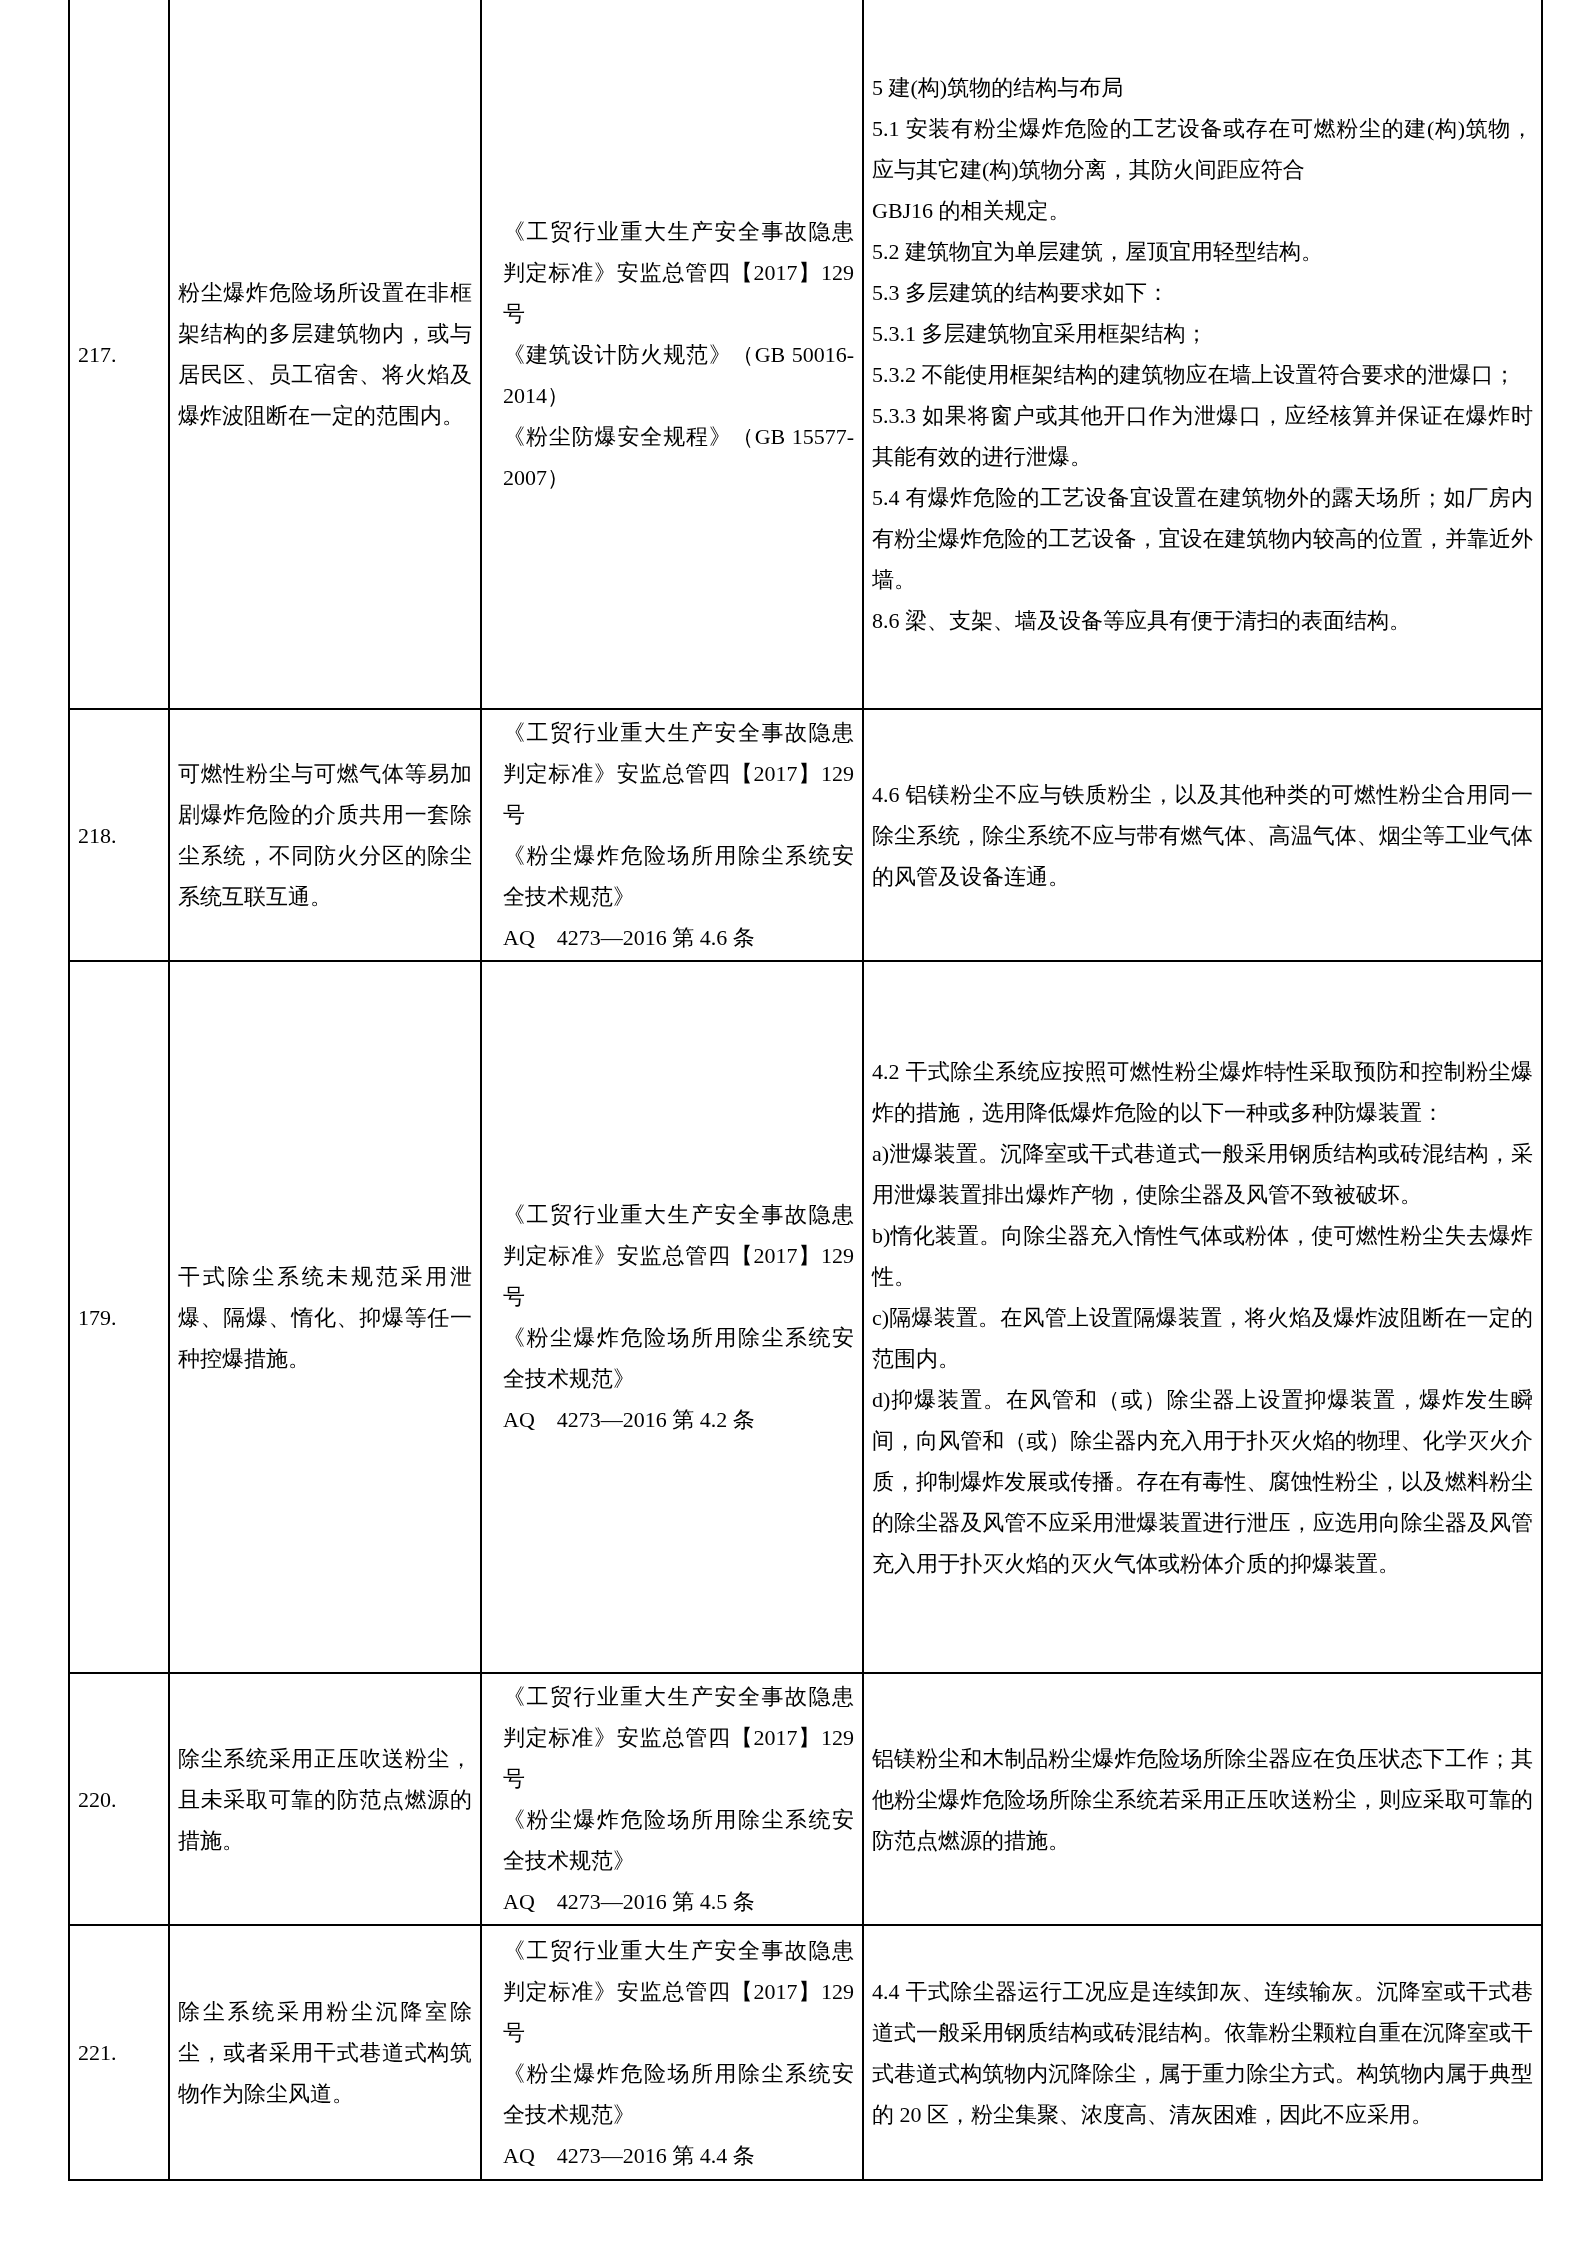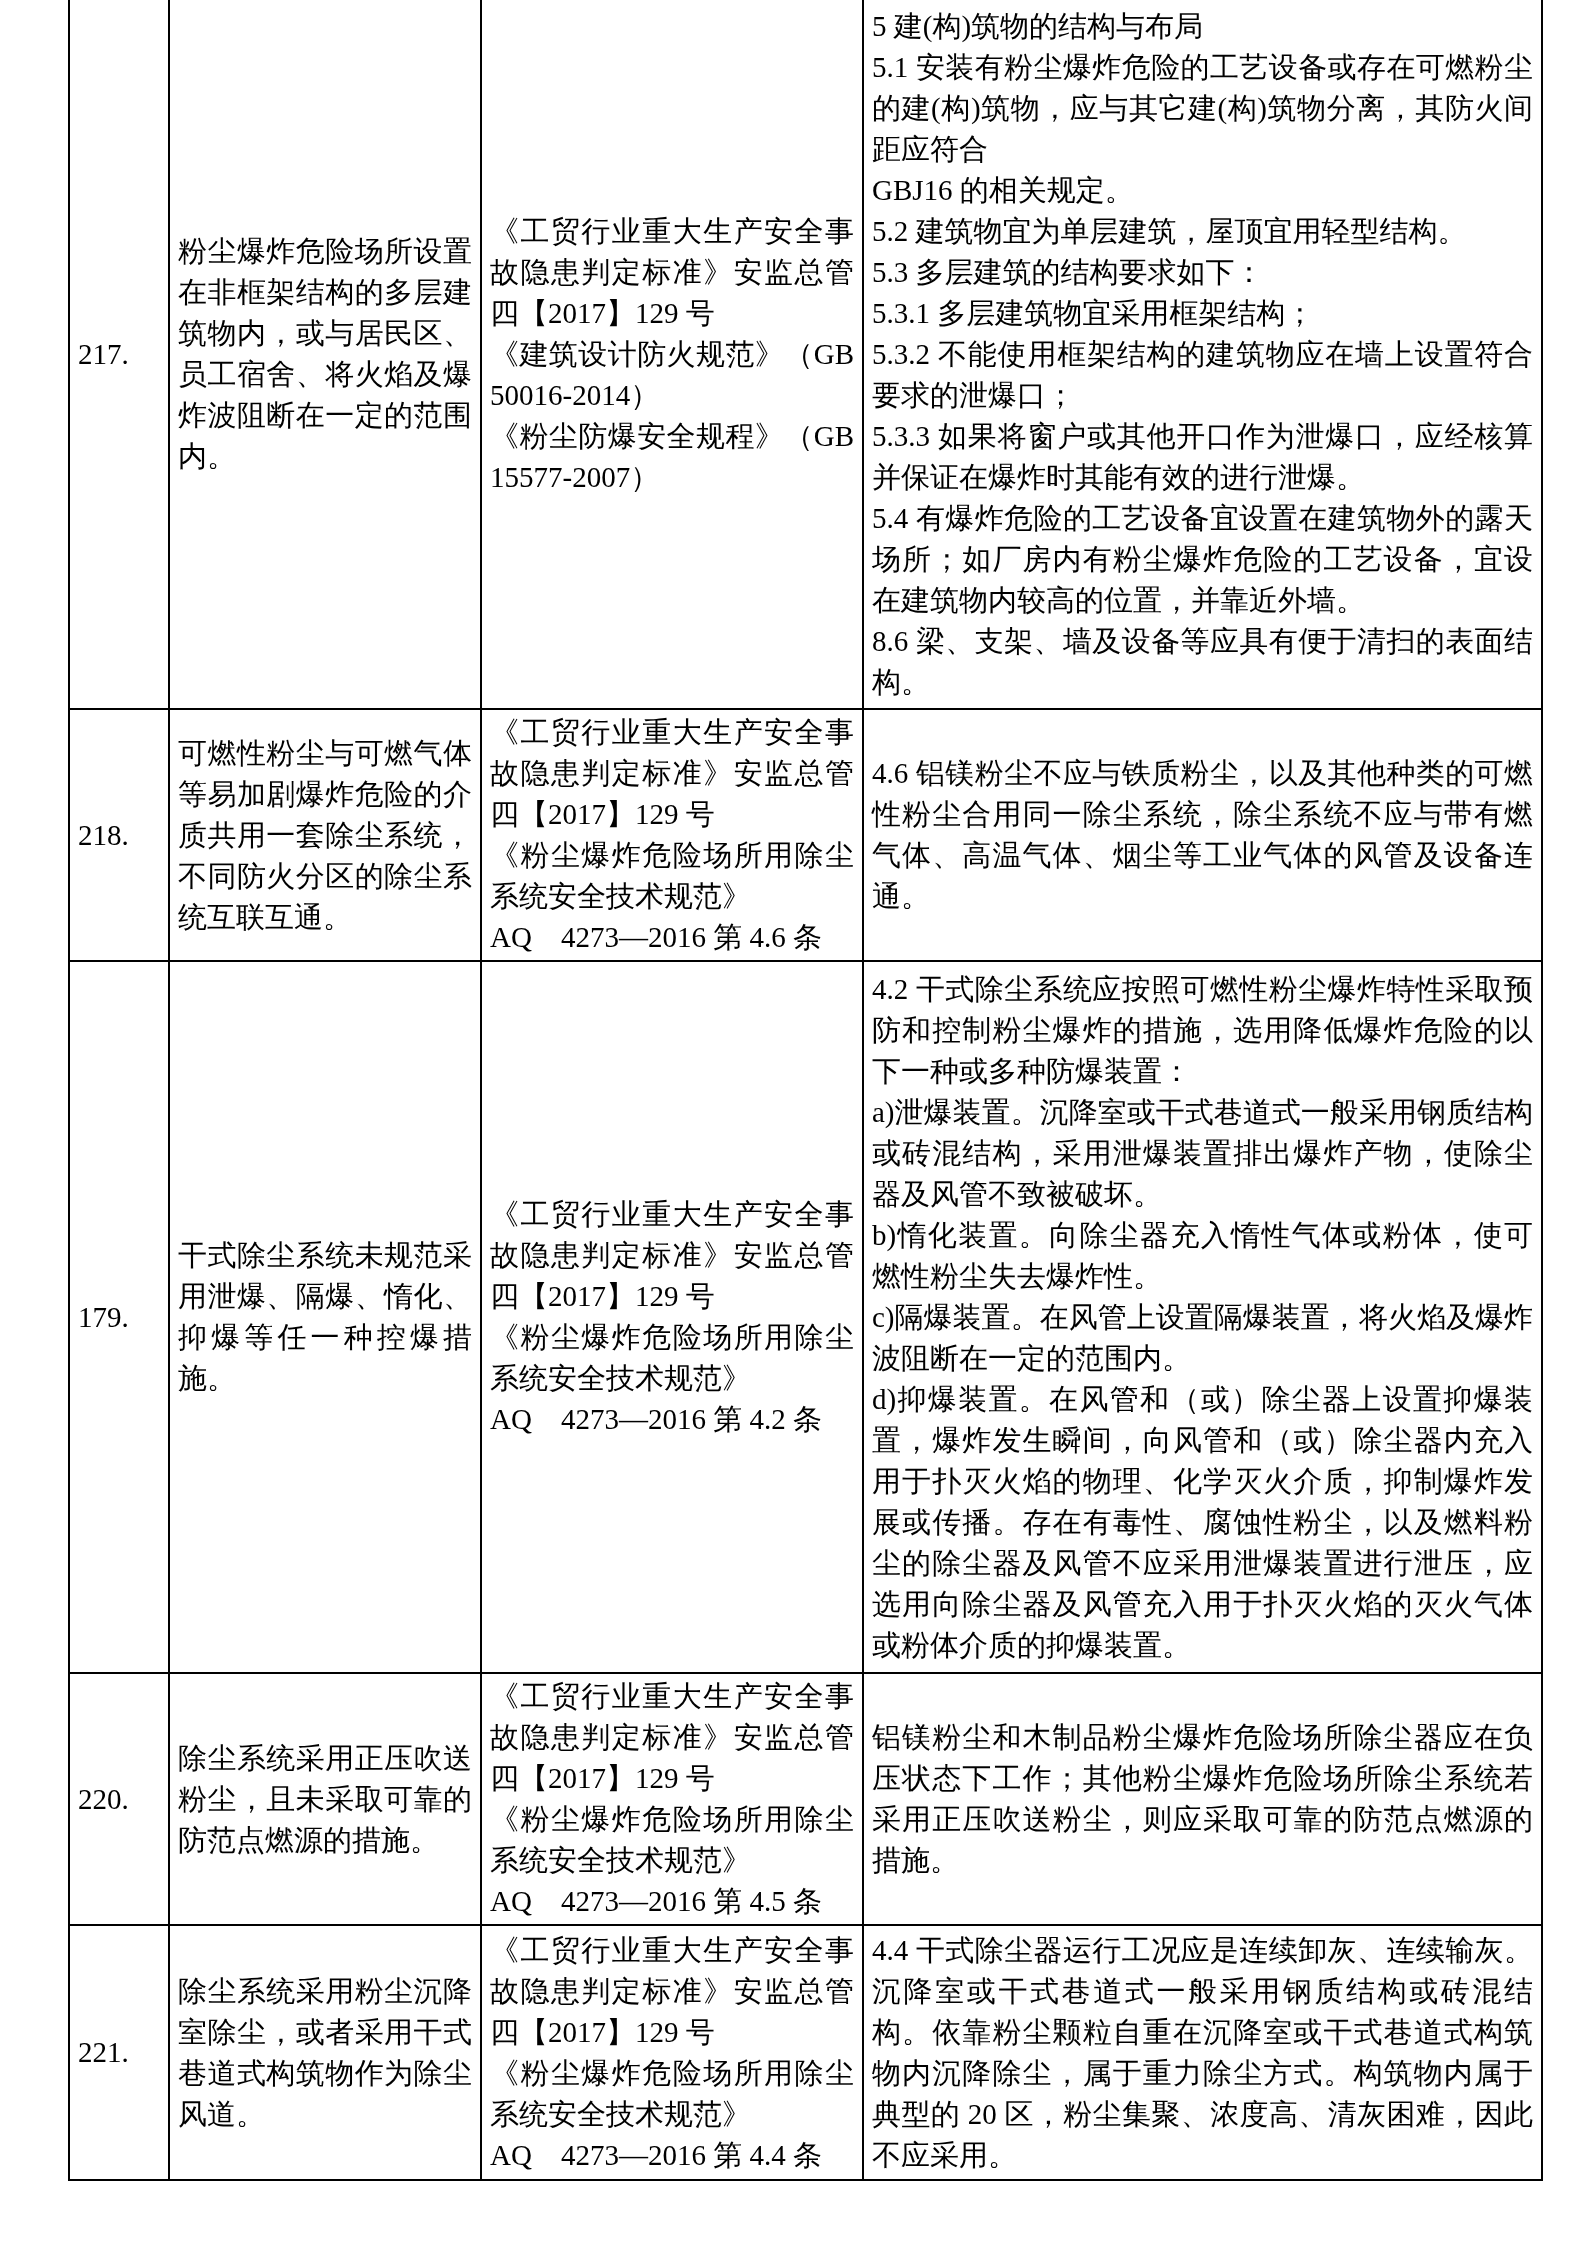--- a/index.html
+++ b/index.html
@@ -17,42 +17,42 @@
     position:absolute;
     left:68px;
     top:0;
     width:1473px;
     border-collapse:collapse;
     table-layout:fixed;
   }
   table.doc-table td{
     border:2px solid #000000;
     vertical-align:middle;
-    font-size:29px;
+    font-size:22px;
     line-height:41px;
     padding:2px 8px;
     word-break:break-all;
     overflow:hidden;
   }
   tr.r217{height:709px;}
   tr.r218{height:249px;}
   tr.r219{height:712px;}
   tr.r220{height:245px;}
   tr.r221{height:255px;}
   tr.r217 > td{border-top:none;}
   td.c-num{
     text-align:left;
     font-size:30px;
     padding:2px 4px;
   }
   td.c-desc{ text-align:justify; padding:2px 10px; }
   td.c-basis{ text-align:justify; padding:2px 12px; }
   td.c-detail{ text-align:justify; padding:2px 9px; }
   td p{margin:0;}
-  td.c-basis p{ text-indent:0; }
+  td.c-basis p{ text-indent:0;margin-left:13px; }
 </style>
 </head>
 <body>
 
 <div class="page">
   <table class="doc-table">
     <colgroup>
       <col style="width:100px">
       <col style="width:312px">
       <col style="width:382px">

